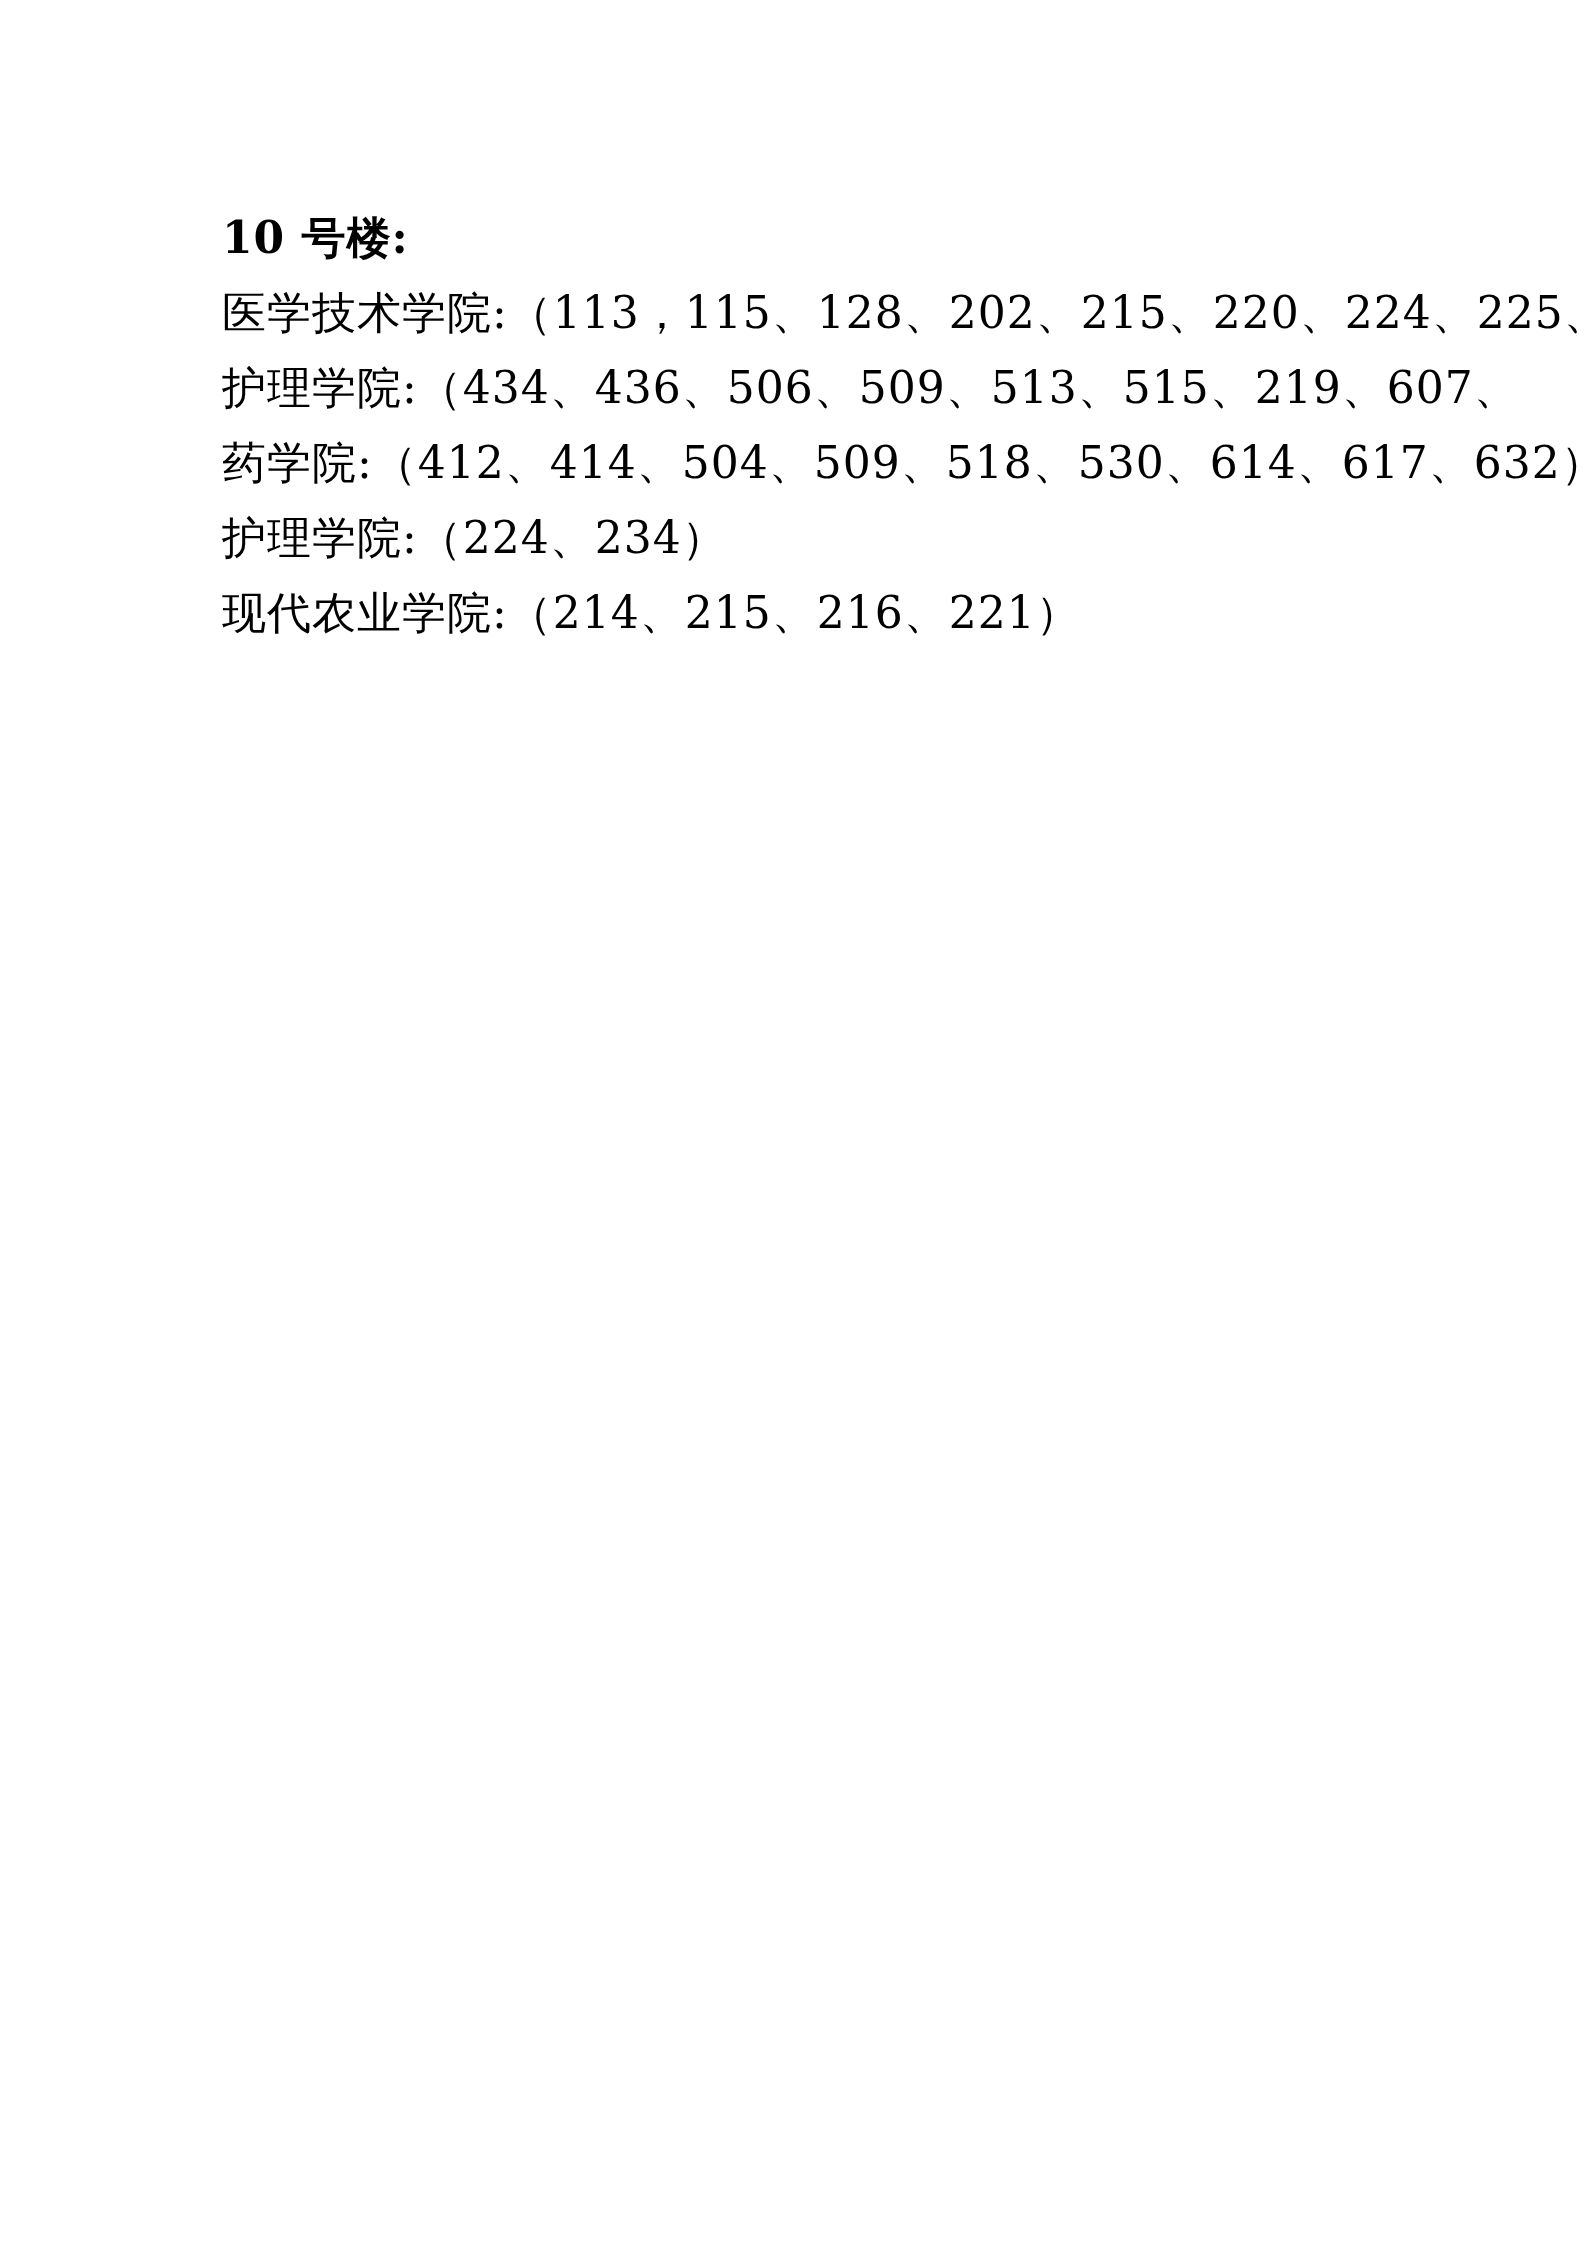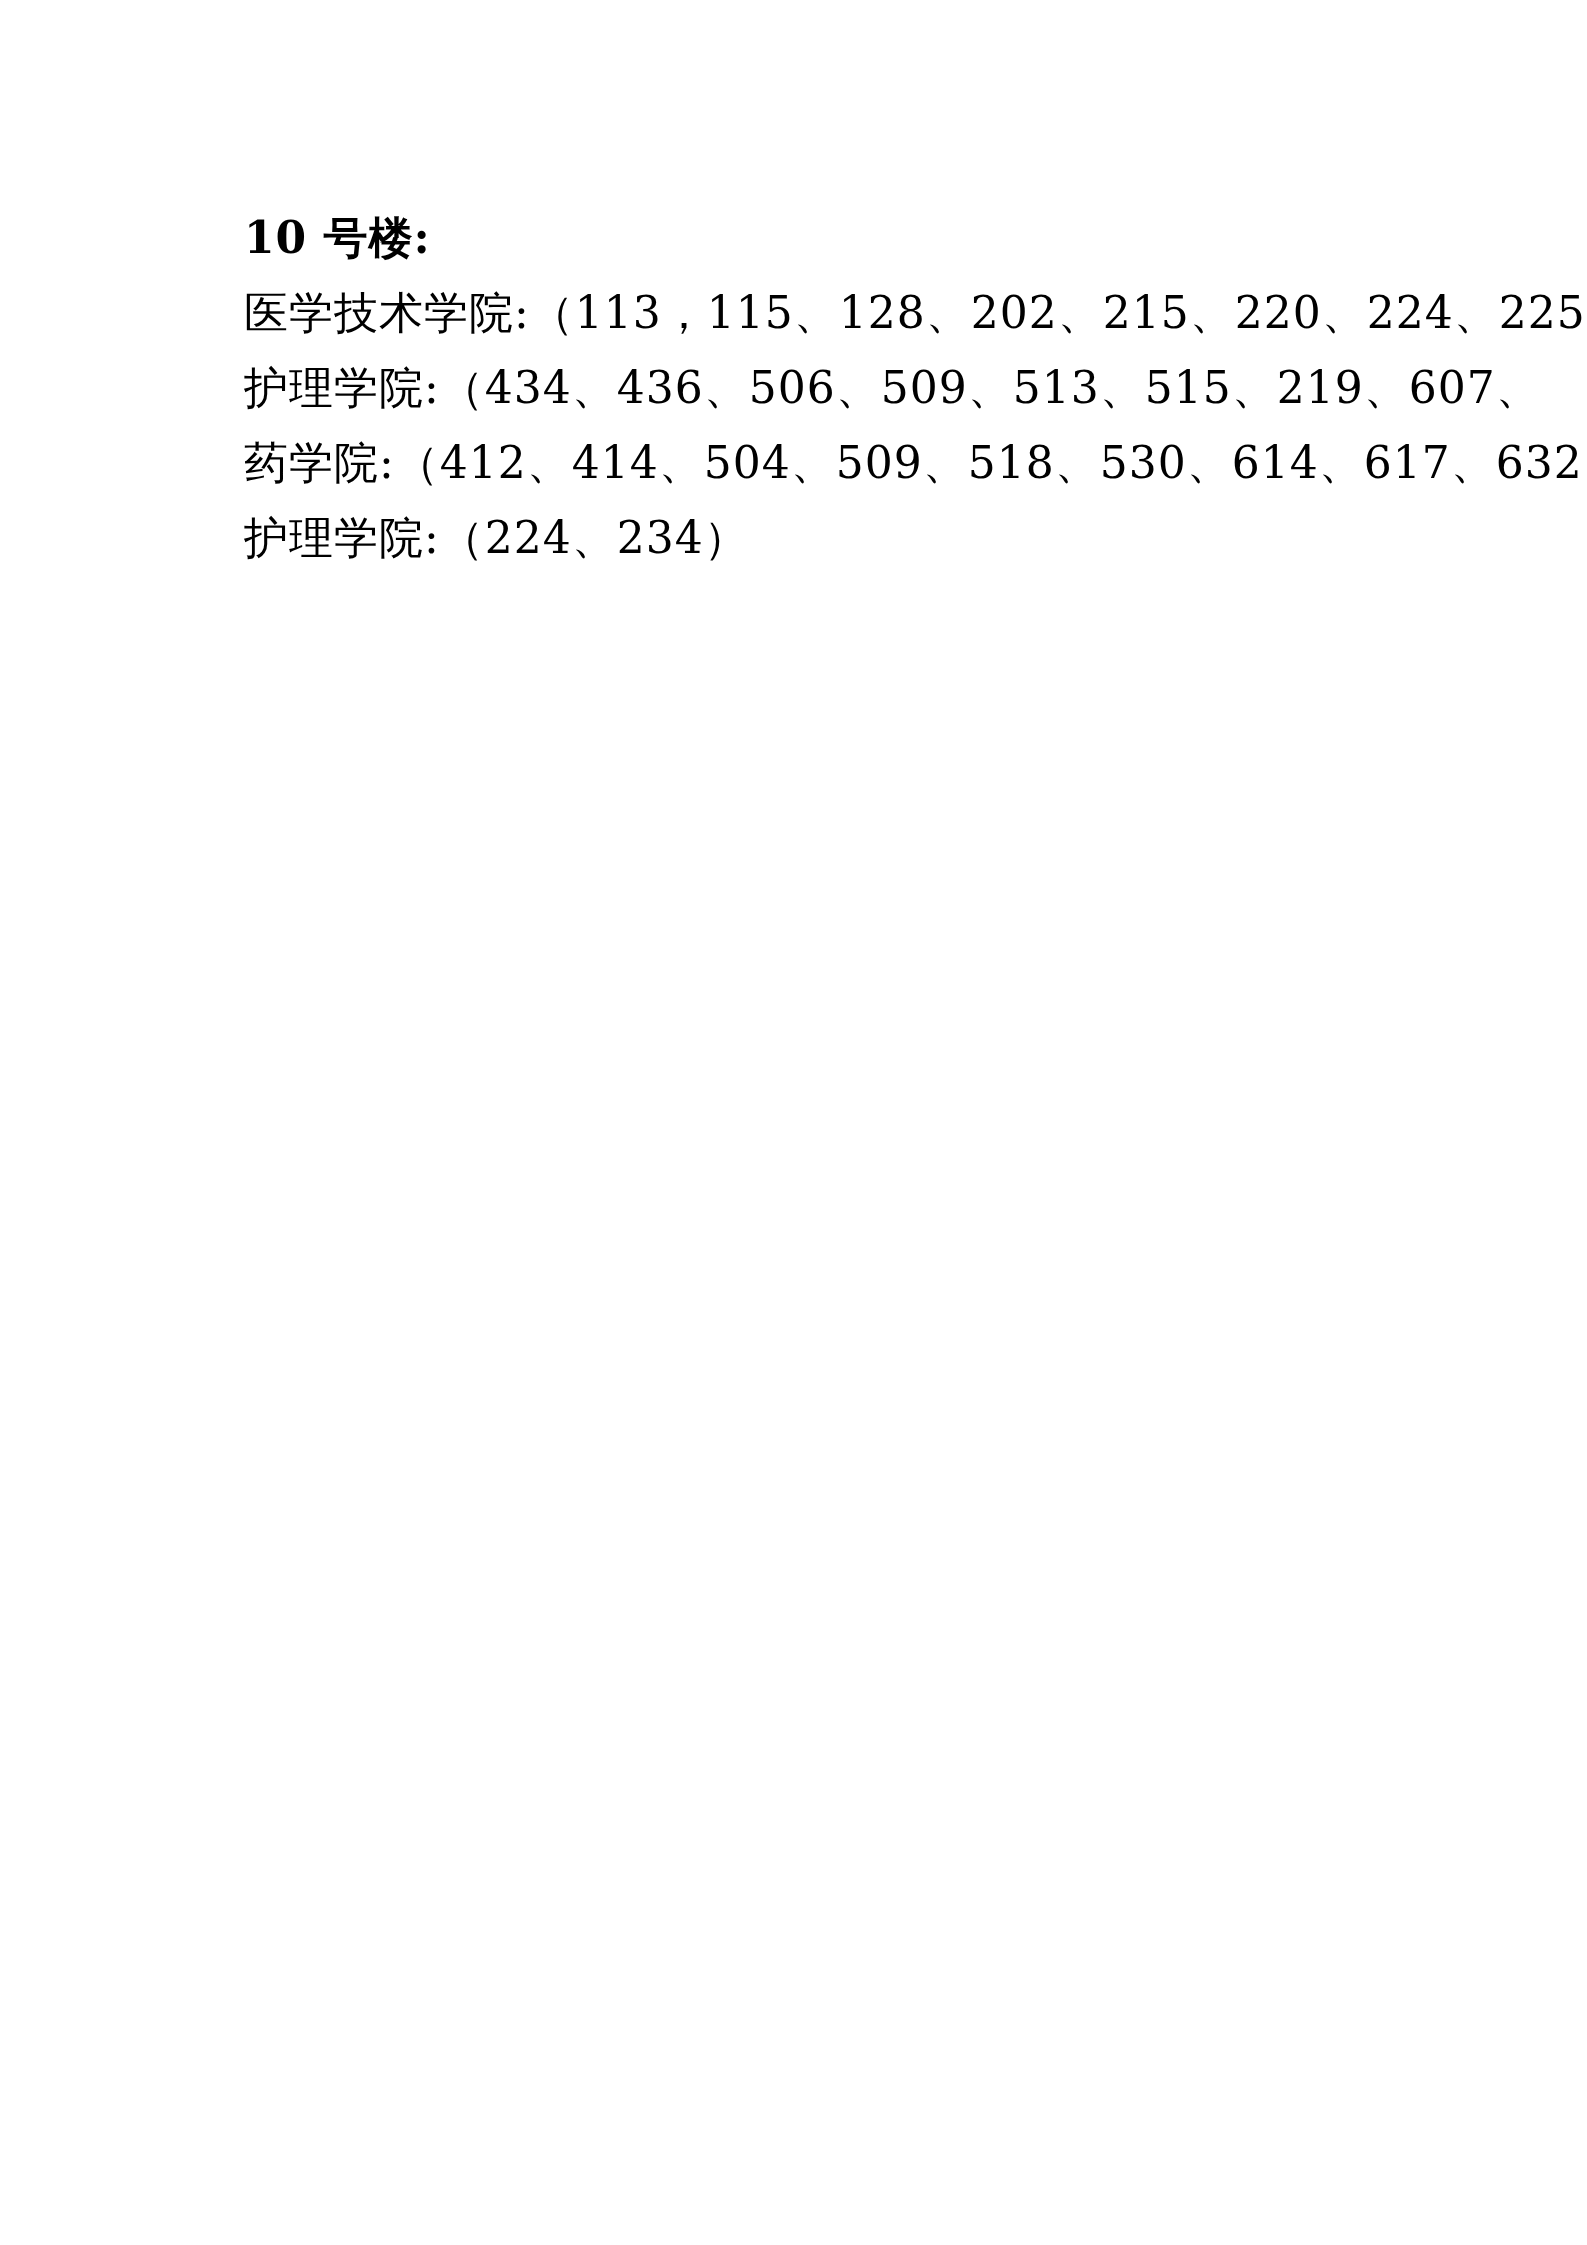--- a/index.html
+++ b/index.html
@@ -11,21 +11,21 @@
     position: relative;
     width: 1587px;
     height: 2245px;
     background: #ffffff;
     overflow: hidden;
     font-family: "DejaVu Serif", "Liberation Serif", serif;
     color: #000000;
   }
   .content {
     position: absolute;
-    left: 244px;
+    left: 222px;
     top: 200px;
     right: 120px;
   }
   .line {
     font-size: 44px;
     line-height: 75px;
     white-space: nowrap;
     letter-spacing: 1px;
   }
   .heading {
@@ -44,15 +44,16 @@
 
 
     <div class="line">护理学院:（434、436、506、509、513、515、219、607、</div>
 
 
 
     <div class="line">药学院:（412、414、504、509、518、530、614、617、632）</div>
 
     <div class="line">护理学院:（224、234）</div>
 
+    <div class="line">现代农业学院:（214、215、216、221）</div>
 
   </div>
 </div>
 
 </body></html>

